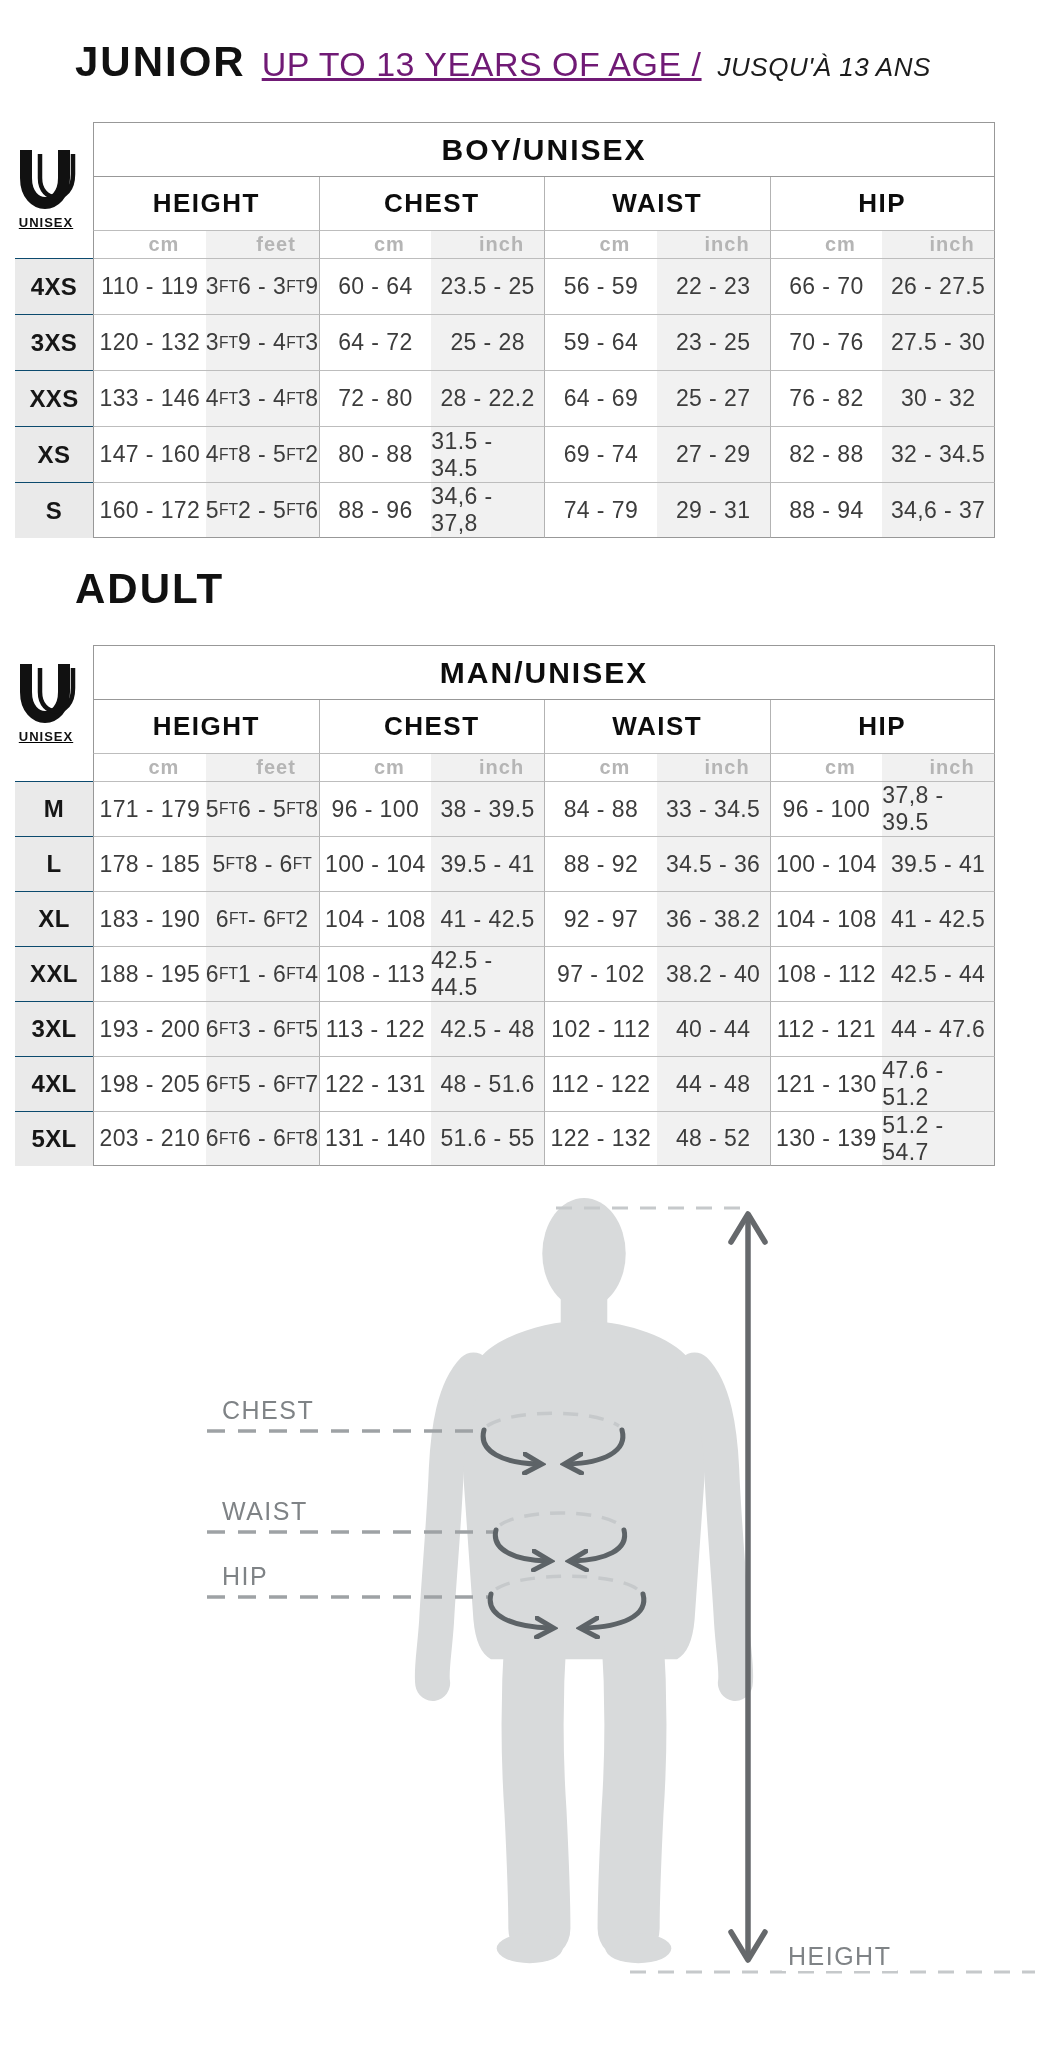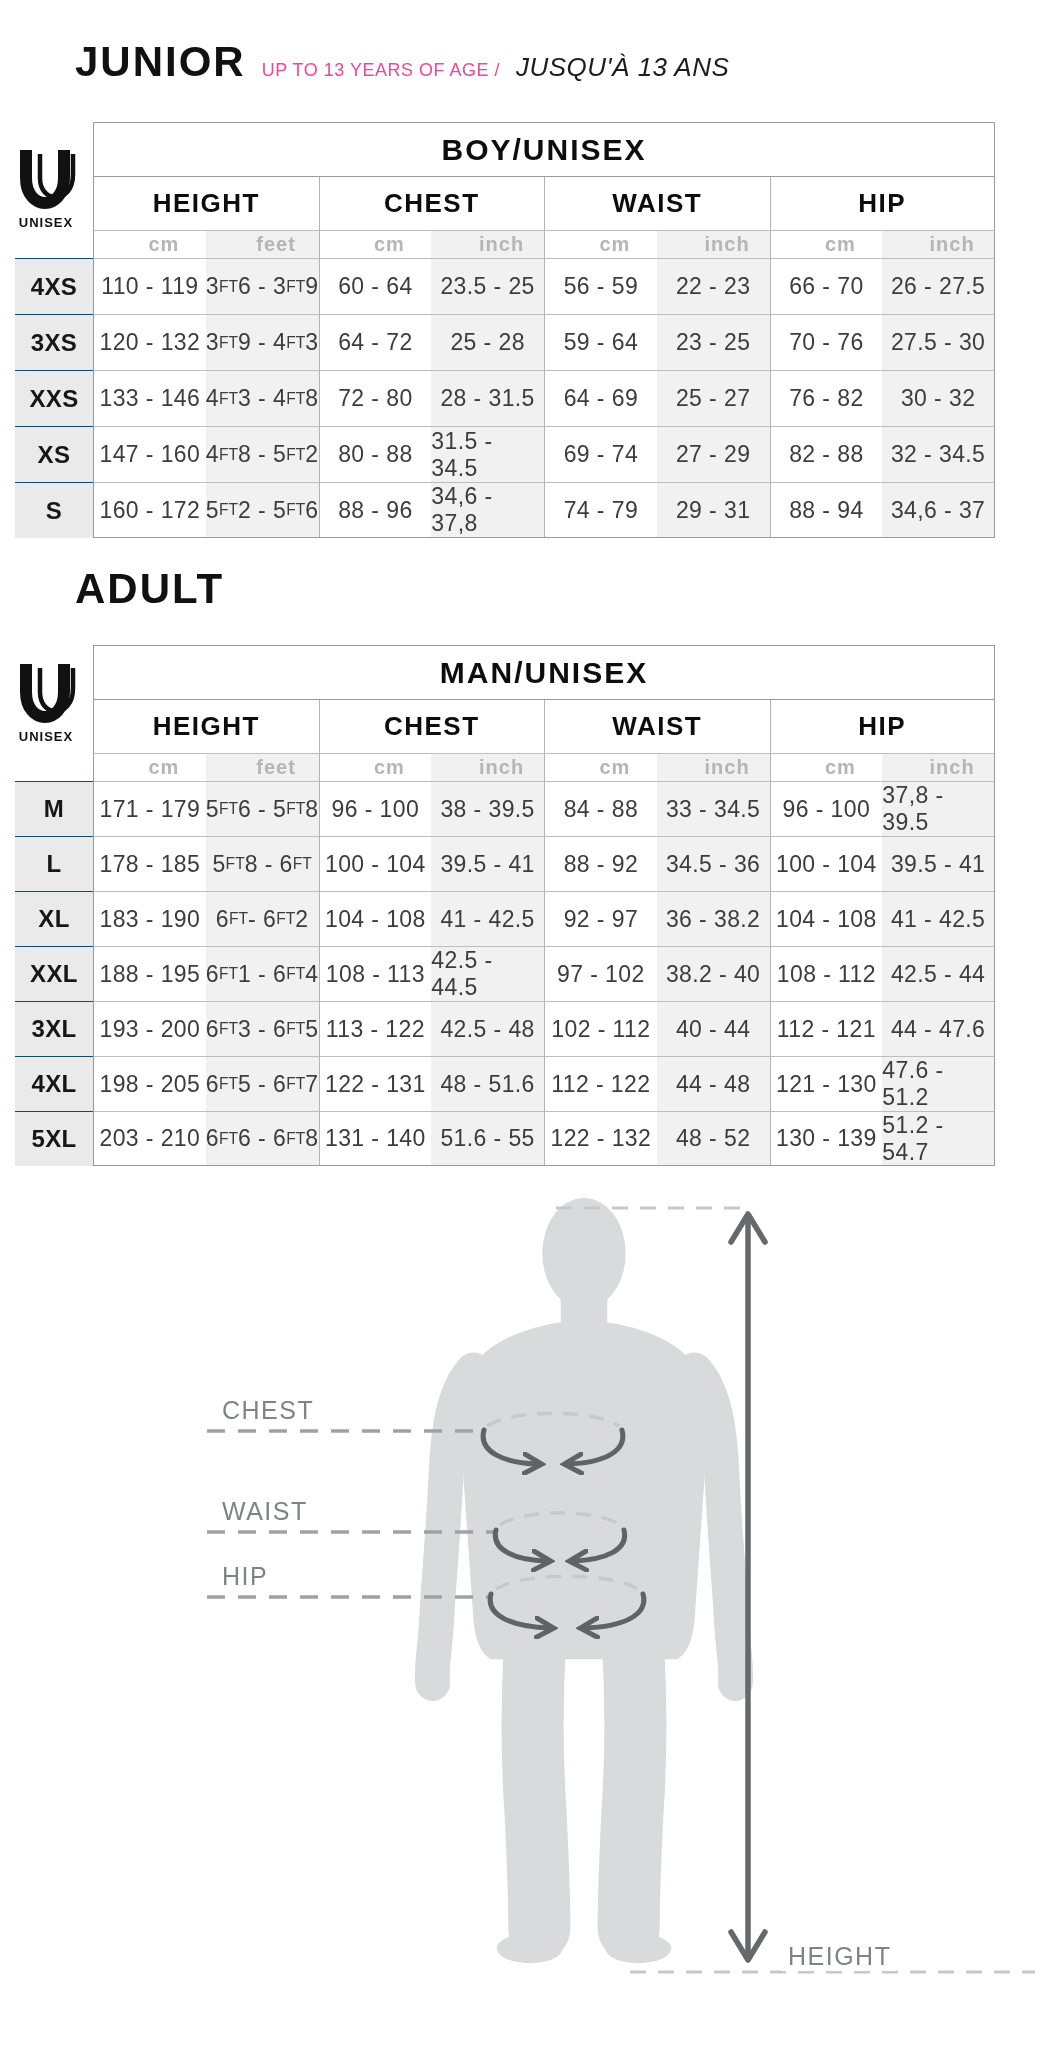--- a/index.html
+++ b/index.html
@@ -4,24 +4,24 @@
 <style>
   * { margin:0; padding:0; box-sizing:border-box; }
   html,body { background:#fff; }
   .page {
     position:relative; width:1040px; height:2048px; background:#fff;
     font-family:"Liberation Sans", sans-serif; overflow:hidden;
   }
   
   .sec-title { position:absolute; display:flex; align-items:baseline; gap:16px; white-space:nowrap; }
   .sec-title .big { font-size:42px; font-weight:800; letter-spacing:2px; color:#111; }
-  .sec-title .sub { font-size:18px; font-weight:400; color:#ec4899; letter-spacing:0.5px; }
+  .sec-title .sub { font-size:34px; font-weight:400; color:#701a75; letter-spacing:0.5px;text-decoration:underline; }
   .sec-title .sub-it { font-size:26px; font-style:italic; color:#1c1c1c; letter-spacing:0.5px; }
   
-  .logo { position:absolute; width:72px; text-align:center; }
+  .logo { position:absolute; width:72px; text-align:center;text-decoration:underline; }
   .logo .mark { display:block; margin:0 auto; }
   .logo .lbl { display:block; font-size:13px; font-weight:700; letter-spacing:1px; color:#111; margin-top:3px; }
   
   .sizetable { position:absolute; display:grid; grid-template-columns:78px repeat(8,1fr); width:980px; }
   .t-junior { grid-template-rows:55px 53px 28px repeat(5,56px); }
   .t-adult  { grid-template-rows:55px 53px 28px repeat(7,55px); }
   .row { display:contents; }
   .cell { display:flex; align-items:center; justify-content:center; background:#fff;
           font-size:23px; color:#3c3c3c; letter-spacing:0.4px; }
   .corner { background:transparent; }
@@ -105,21 +105,21 @@
       <div class="cell gb ht">59 - 64</div>
       <div class="cell alt ht">23 - 25</div>
       <div class="cell gb ht">70 - 76</div>
       <div class="cell alt ht bR">27.5 - 30</div>
     </div>
     <div class="row">
       <div class="cell size">XXS</div>
       <div class="cell bL ht">133 - 146</div>
       <div class="cell alt ht">4<span class="ft">FT</span>3 - 4<span class="ft">FT</span>8</div>
       <div class="cell gb ht">72 - 80</div>
-      <div class="cell alt ht">28 - 31.5</div>
+      <div class="cell alt ht">28 - 22.2</div>
       <div class="cell gb ht">64 - 69</div>
       <div class="cell alt ht">25 - 27</div>
       <div class="cell gb ht">76 - 82</div>
       <div class="cell alt ht bR">30 - 32</div>
     </div>
     <div class="row">
       <div class="cell size">XS</div>
       <div class="cell bL ht">147 - 160</div>
       <div class="cell alt ht">4<span class="ft">FT</span>8 - 5<span class="ft">FT</span>2</div>
       <div class="cell gb ht">80 - 88</div>

